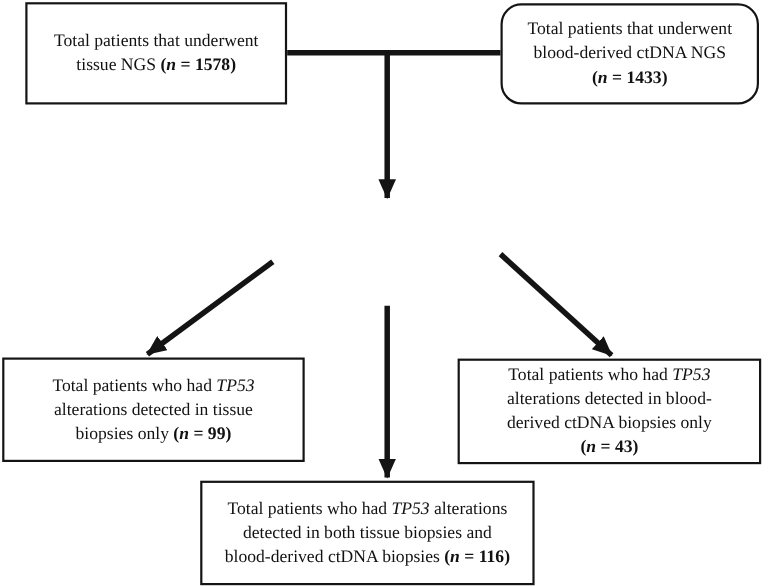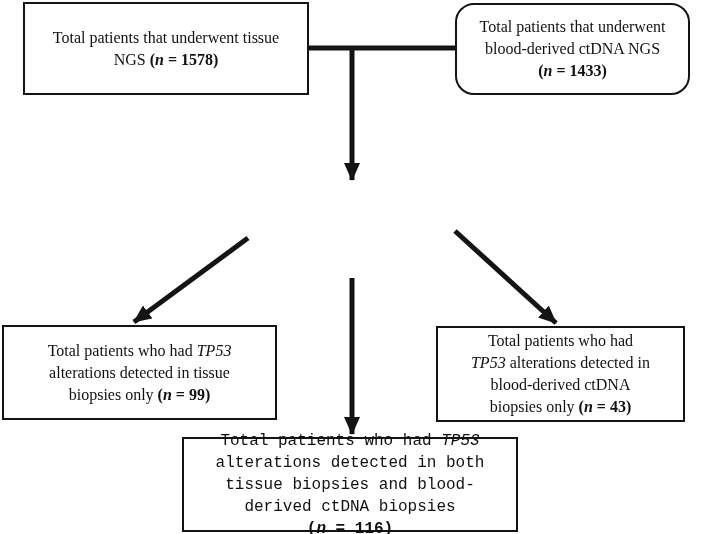--- a/index.html
+++ b/index.html
@@ -54,34 +54,34 @@
         <path d="M0,0 L18,8 L0,16 Z" fill="#141414"></path>
       </marker>
     </defs>
     <line x1="261" y1="48" x2="455" y2="48" stroke="#141414" stroke-width="5"></line>
     <line x1="352" y1="48" x2="352" y2="180" marker-end="url(#arrowhead)" stroke="#141414" stroke-width="5"></line>
     <line x1="352" y1="278" x2="352" y2="434" marker-end="url(#arrowhead)" stroke="#141414" stroke-width="5"></line>
     <line x1="248" y1="238" x2="134" y2="322" marker-end="url(#arrowhead)" stroke="#141414" stroke-width="5"></line>
     <line x1="455" y1="231" x2="556" y2="323" marker-end="url(#arrowhead)" stroke="#141414" stroke-width="5"></line>
   </svg>
 
-  <div class="box" style="left:23px; top:2px; width:286px; height:93px; padding:4px 12px;">
+  <div class="box" style="left:23px; top:2px; width:238px; height:93px; padding:4px 12px;">
     <p class="box-text"><span class="seg-plain">Total patients that underwent tissue NGS </span><span class="seg-bold">(</span><span class="seg-bolditalic">n</span><span class="seg-bold">&nbsp;=&nbsp;1578)</span></p>
   </div>
 
   <div class="box" style="left:455px; top:3px; width:235px; height:92px; padding:0 12px;border-radius:19px;">
     <p class="box-text"><span class="seg-plain">Total patients that underwent blood-derived ctDNA NGS </span><span class="seg-bold">(</span><span class="seg-bolditalic">n</span><span class="seg-bold">&nbsp;=&nbsp;1433)</span></p>
   </div>
 
 
   <div class="box" style="left:2px; top:325px; width:275px; height:95px; padding:0 30px;">
     <p class="box-text"><span class="seg-plain">Total patients who had </span><span class="seg-italic">TP53</span><span class="seg-plain"> alterations detected in tissue biopsies only </span><span class="seg-bold">(</span><span class="seg-bolditalic">n</span><span class="seg-bold">&nbsp;=&nbsp;99)</span></p>
   </div>
 
-  <div class="box" style="left:436px; top:326px; width:249px; height:96px; padding:0 31px;">
+  <div class="box" style="left:416px; top:326px; width:276px; height:96px; padding:0 31px;">
     <p class="box-text"><span class="seg-plain">Total patients who had </span><span class="seg-italic">TP53</span><span class="seg-plain"> alterations detected in blood-derived ctDNA biopsies only </span><span class="seg-bold">(</span><span class="seg-bolditalic">n</span><span class="seg-bold">&nbsp;=&nbsp;43)</span></p>
   </div>
 
-  <div class="box" style="left:182px; top:437px; width:336px; height:95px; padding:11px 16px;font-family:Liberation Mono, monospace;">
+  <div class="box" style="left:182px; top:437px; width:304px; height:95px; padding:11px 16px;">
     <p class="box-text"><span class="seg-plain">Total patients who had </span><span class="seg-italic">TP53</span><span class="seg-plain"> alterations detected in both tissue biopsies and blood-derived ctDNA biopsies </span><span class="seg-bold">(</span><span class="seg-bolditalic">n</span><span class="seg-bold">&nbsp;=&nbsp;116)</span></p>
   </div>
 
 </div>
 
 </body></html>

